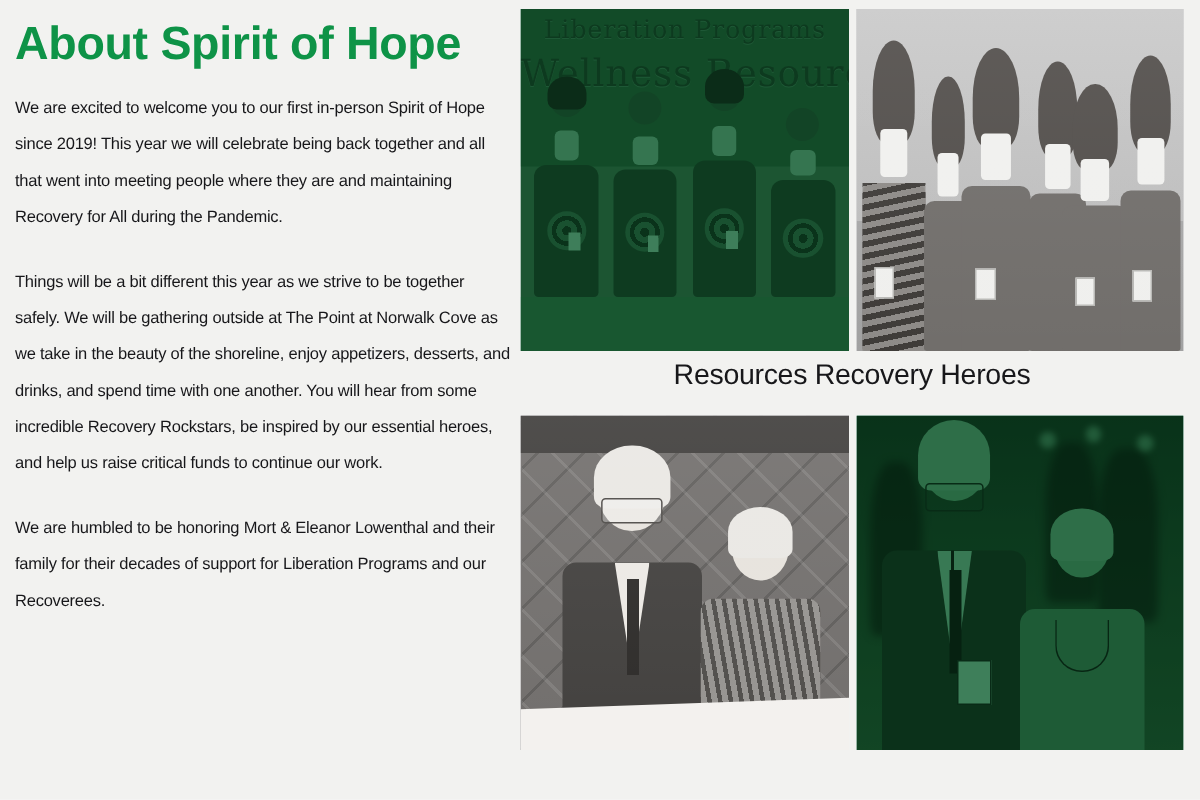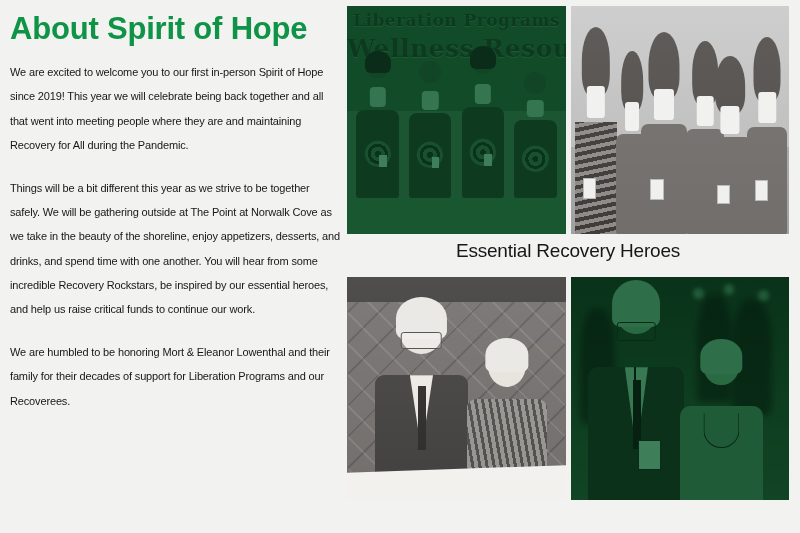--- a/index.html
+++ b/index.html
@@ -116,21 +116,21 @@
   
   .phA { background: #5f9d7b; }
   .phA .banner {
     position: absolute; left: 0; top: 0; width: 100%; height: 46%;
     background: #3d8a62;
   }
   .phA .banner-text {
     position: absolute; left: 0; width: 100%;
     text-align: center;
     font-family: "DejaVu Serif", serif;
-    font-weight: bold;
+    font-weight: normal;
     color: #2c6b4b;
     text-shadow: 0 1px 0 rgba(255,255,255,0.22);
     white-space: nowrap;
     overflow: hidden;
   }
   .phA .banner-text.l1 { top: 4px;  font-size: 17px; letter-spacing: 0.5px; }
   .phA .banner-text.l2 { top: 28px; font-size: 25px; letter-spacing: 0.5px; }
   .phA .floor {
     position: absolute; left: 0; bottom: 0; width: 100%; height: 16%;
     background: #53a077;
@@ -516,21 +516,21 @@
             </div>
             <div class="head"></div>
             <div class="hair"></div>
             <div class="mask"></div>
           </div>
 
           <div class="tint-gray"></div>
         </div>
       </div>
 
-      <div class="caption">Essential Recovery Heroes</div>
+      <div class="caption">Resources Recovery Heroes</div>
     </div>
 
     <div class="photo-row bottom">
 
       <div class="photo left">
         <div class="ph-canvas phC">
           <div class="booth"></div>
           <div class="booth-top"></div>
 
           <div class="fig c1">

